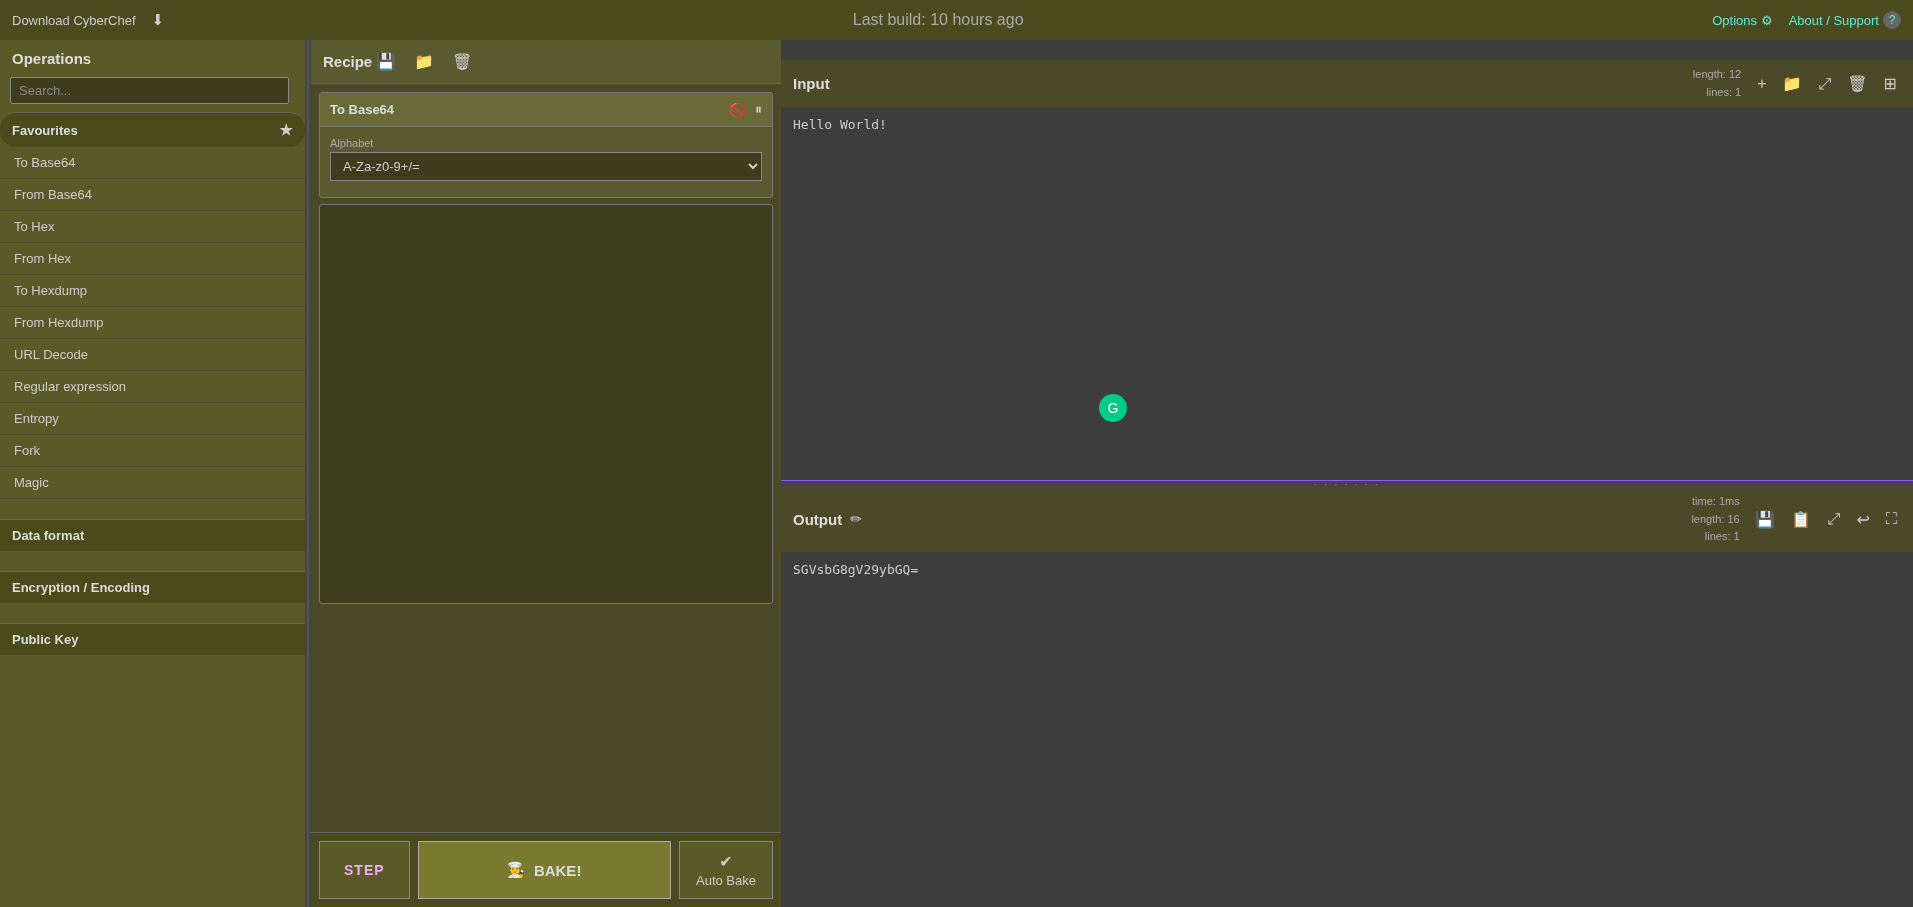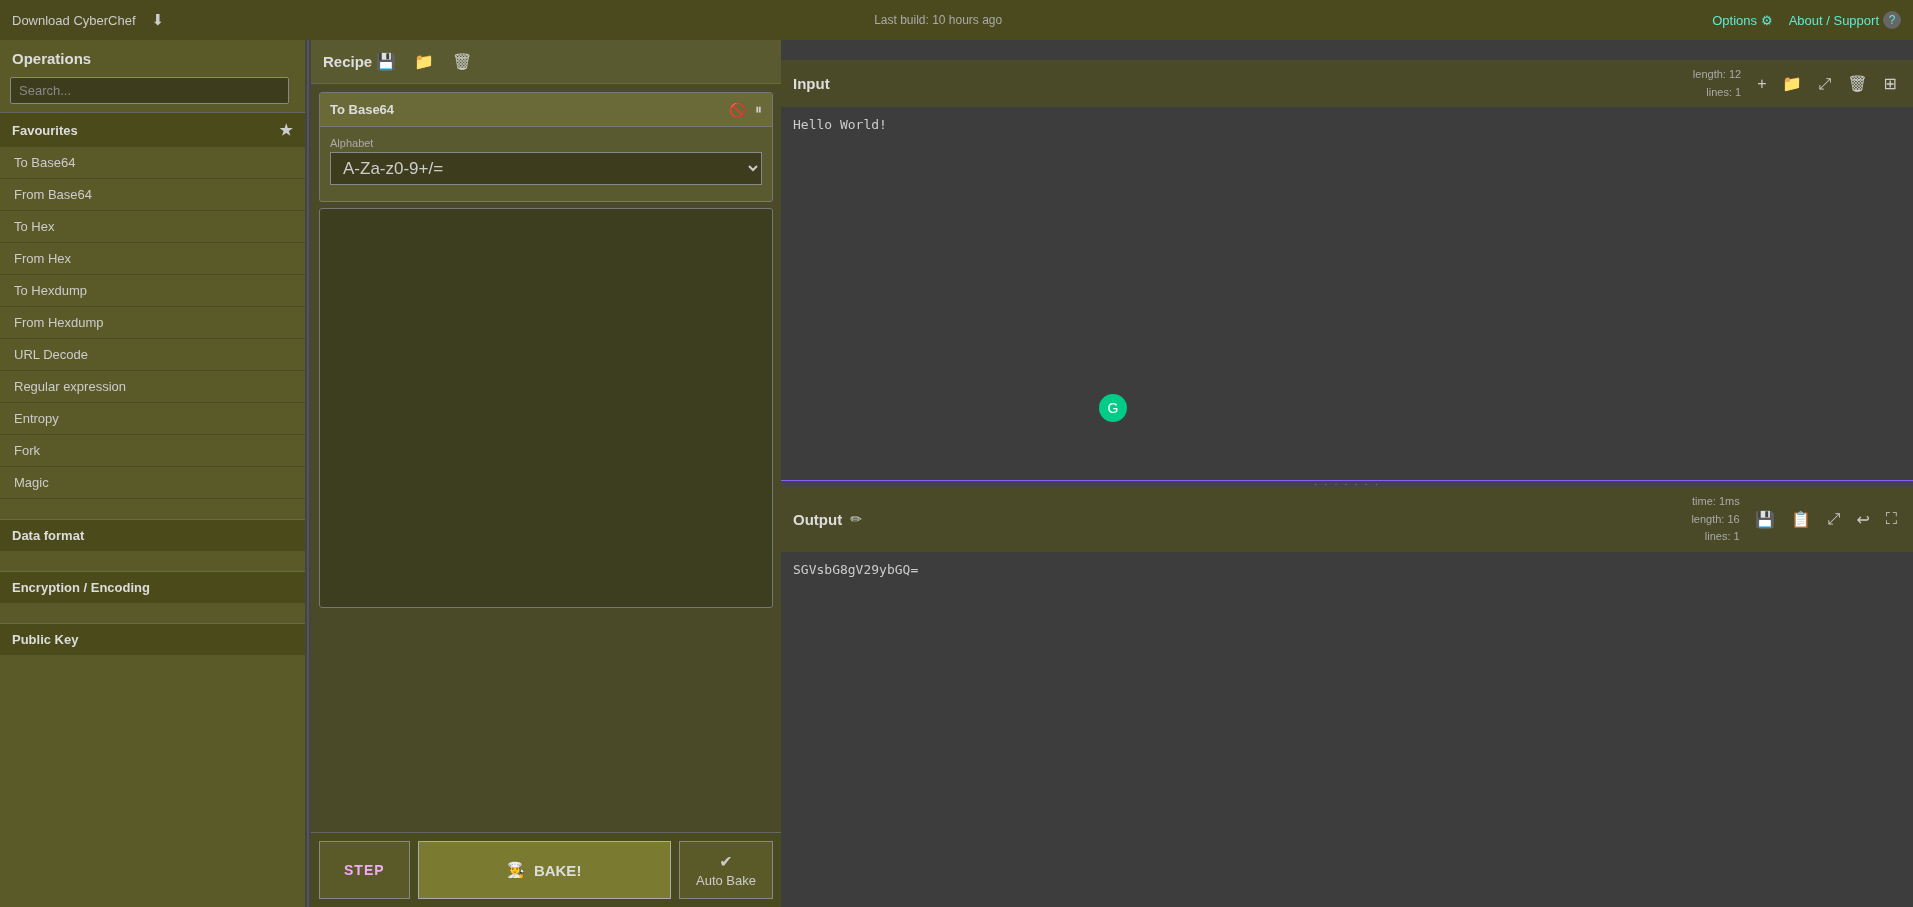--- a/index.html
+++ b/index.html
@@ -19,21 +19,21 @@
     #topbar {
       background: #4a4a1e;
       height: 40px;
       display: flex;
       align-items: center;
       justify-content: space-between;
       padding: 0 12px;
       flex-shrink: 0;
     }
     #topbar-left { display: flex; align-items: center; gap: 16px; color: #ccc; font-size: 13px; }
-    #topbar-center { color: #aaa; font-size: 12px; }
+    #topbar-center { color: #aaa; font-size: 16px; }
     #topbar-right { display: flex; align-items: center; gap: 16px; color: #5eead4; font-size: 13px; justify-content: center; }
     .topbar-icon { font-size: 15px; }
 
     
     #sidebar {
       width: 305px;
       background: #5a5a28;
       display: flex;
       flex-direction: column;
       flex-shrink: 0;
@@ -72,20 +72,21 @@
     .sidebar-section-header {
       display: flex;
       align-items: center;
       justify-content: space-between;
       padding: 8px 12px;
       font-weight: bold;
       font-size: 13px;
       color: #ddd;
       background: #4a4a1a;
       border-top: 1px solid #666;
+      border-radius: 16px;
     }
     .sidebar-section-header .star-icon { color: #ccc; font-size: 15px; }
 
     .sidebar-item {
       padding: 8px 14px;
       color: #ccc;
       cursor: pointer;
       font-size: 13px;
       border-bottom: 1px solid #4a4a22;
     }
@@ -174,21 +175,21 @@
     }
     .recipe-op-body { padding: 10px; }
     .recipe-op-field { margin-bottom: 6px; }
     .recipe-op-field label { display: block; color: #aaa; font-size: 11px; margin-bottom: 3px; }
     .recipe-op-field select {
       width: 100%;
       background: #3d3d1e;
       border: 1px solid #888;
       color: #ccc;
       padding: 5px 8px;
-      font-size: 17px;
+      font-size: 13px;
       border-radius: 0;
       outline: none;
     }
     .recipe-op-empty {
       background: #3d3d20;
       min-height: 400px;
     }
 
     
     #recipe-footer {

